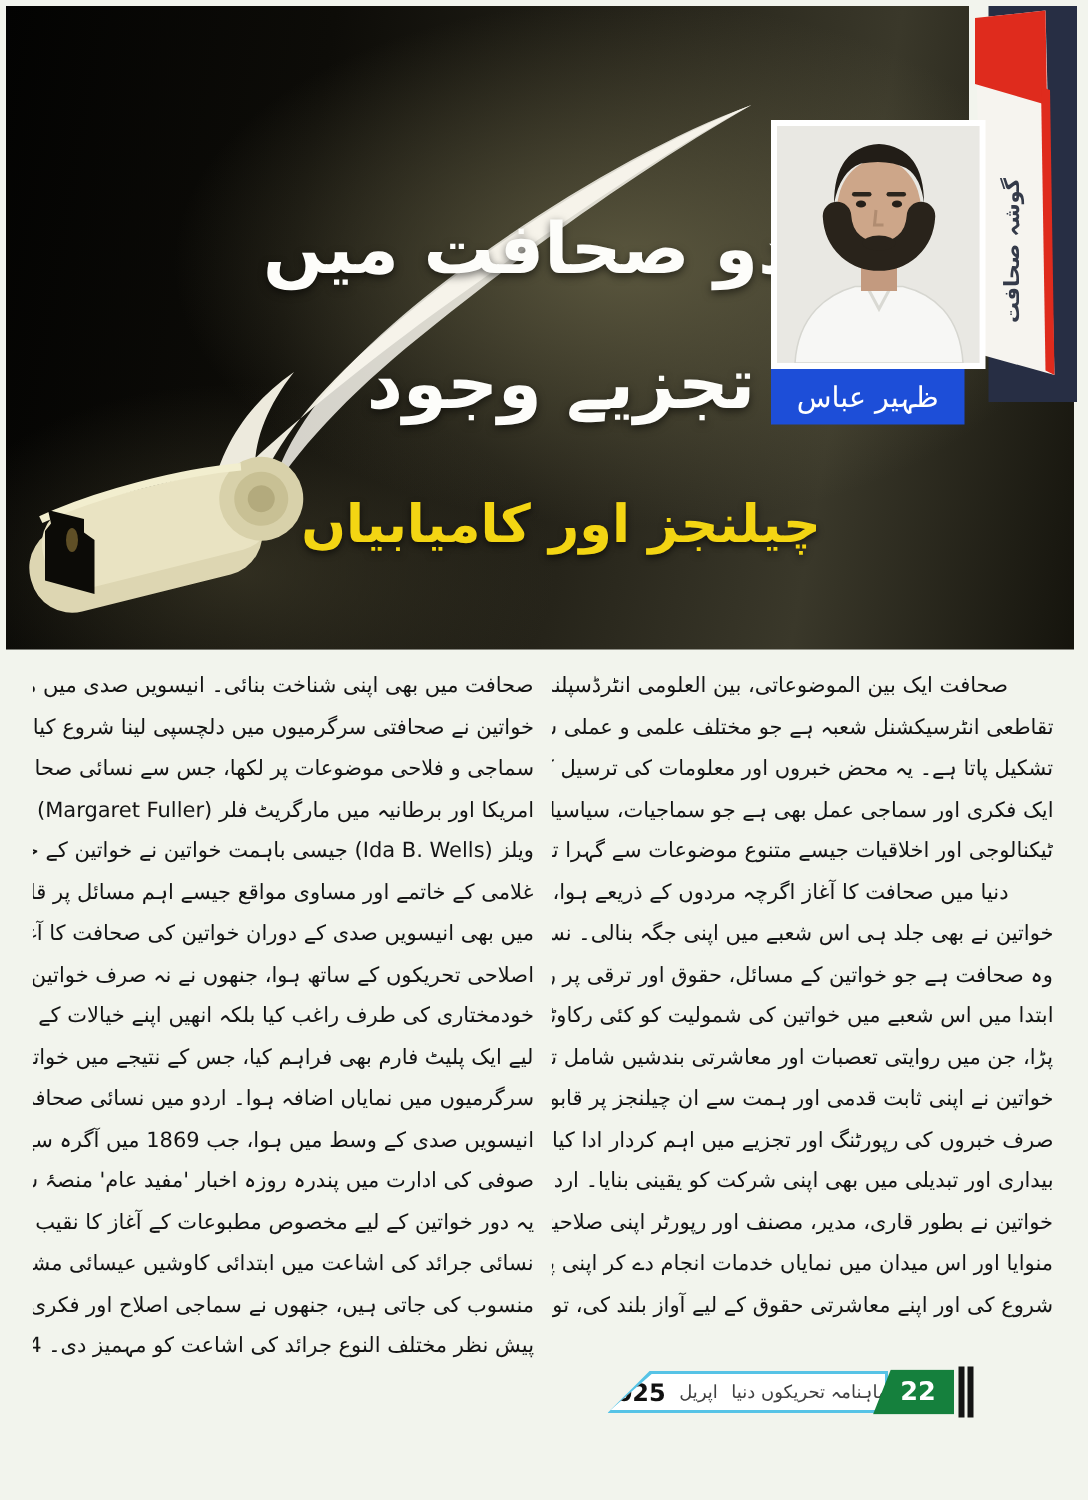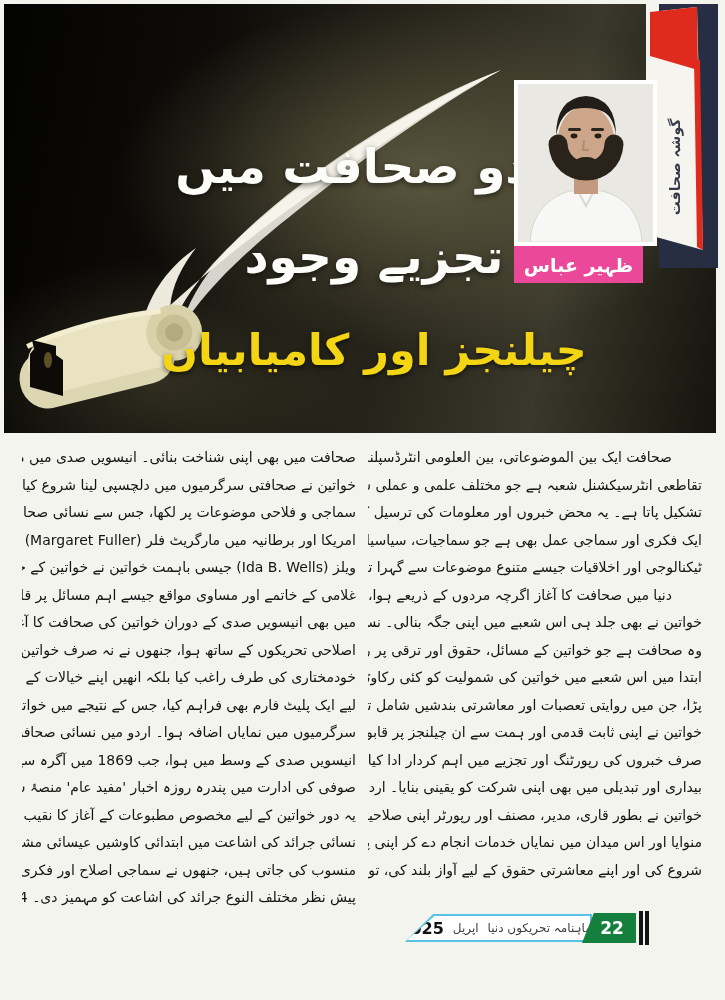--- a/index.html
+++ b/index.html
@@ -16,32 +16,32 @@
       radial-gradient(ellipse 300px 180px at 22% 88%, rgba(78,74,52,.55), rgba(30,28,20,0) 70%),
       linear-gradient(100deg,#030302 0%,#0d0c08 28%,#26241a 55%,#3a382a 76%,#15140d 100%);
   }
   .hero-art{position:absolute;left:0;top:0;width:100%;height:100%;}
   .hero-notch{position:absolute;left:646px;top:0;width:14px;height:90px;background:#f2f4ed;}
   
   .hero-title{
     position:absolute;left:150px;top:118px;width:440px;text-align:center;color:#fdfdfa;
   }
   .ht1,.ht2{font-size:47px;font-weight:bold;line-height:90px;text-shadow:0 2px 6px rgba(0,0,0,.55);}
-  .ht3{font-size:43px;font-weight:bold;line-height:72px;color:#f3d513;margin-top:12px;
+  .ht3{font-size:35px;font-weight:bold;line-height:72px;color:#f3d513;margin-top:12px;
        text-shadow:0 2px 5px rgba(0,0,0,.6);}
   
   .photo-frame{
     position:absolute;left:514px;top:80px;width:143px;height:166px;
     background:#ffffff;box-sizing:border-box;padding:4px;
   }
   .photo-inner{width:100%;height:100%;background:#e9e8e3;overflow:hidden;}
   .nameplate{
     position:absolute;left:514px;top:246px;width:129px;height:37px;
-    background:#ec4899;color:#ffffff;display:flex;align-items:center;justify-content:center;
-    font-size:19px;font-weight:bold;direction:rtl;
+    background:#1d4ed8;color:#ffffff;display:flex;align-items:center;justify-content:center;
+    font-size:19px;font-weight:normal;direction:rtl;
   }
   
   .navy-strip{position:absolute;left:659px;top:4px;width:59px;height:264px;background:#272e44;}
   .ribbon-svg{position:absolute;left:642px;top:0;width:80px;height:280px;}
   .ribbon-label{
     position:absolute;left:663px;top:242px;width:150px;height:24px;
     transform:rotate(-90deg);transform-origin:0 0;
     direction:rtl;text-align:center;line-height:24px;
     font-size:14px;font-weight:bold;color:#343a49;letter-spacing:1px;white-space:nowrap;
   }

